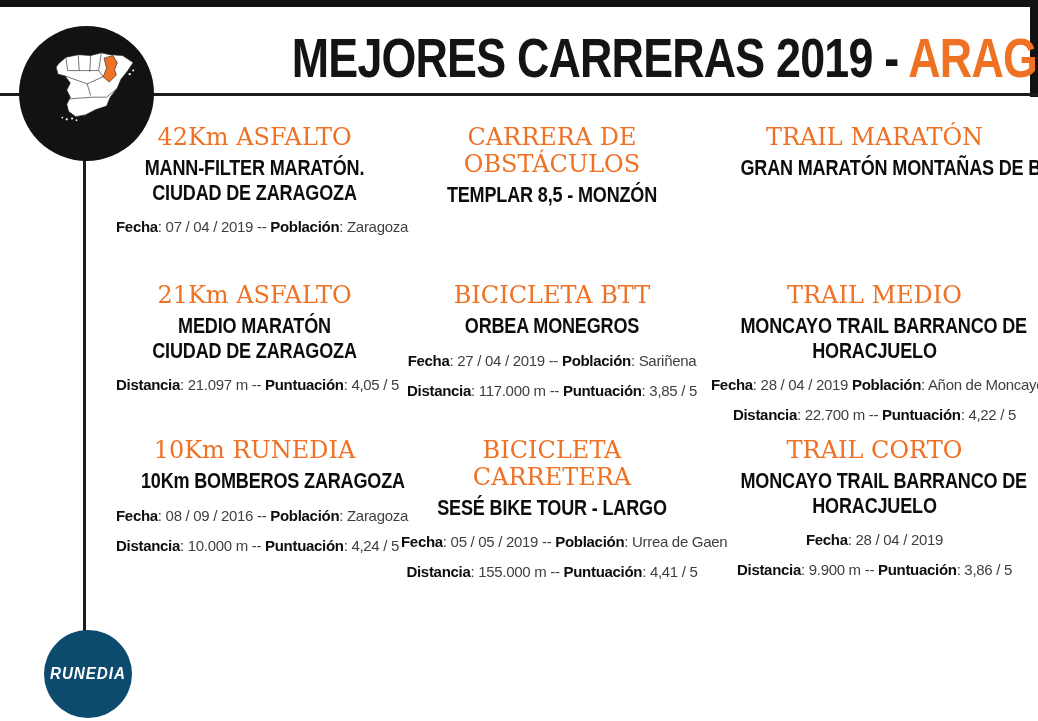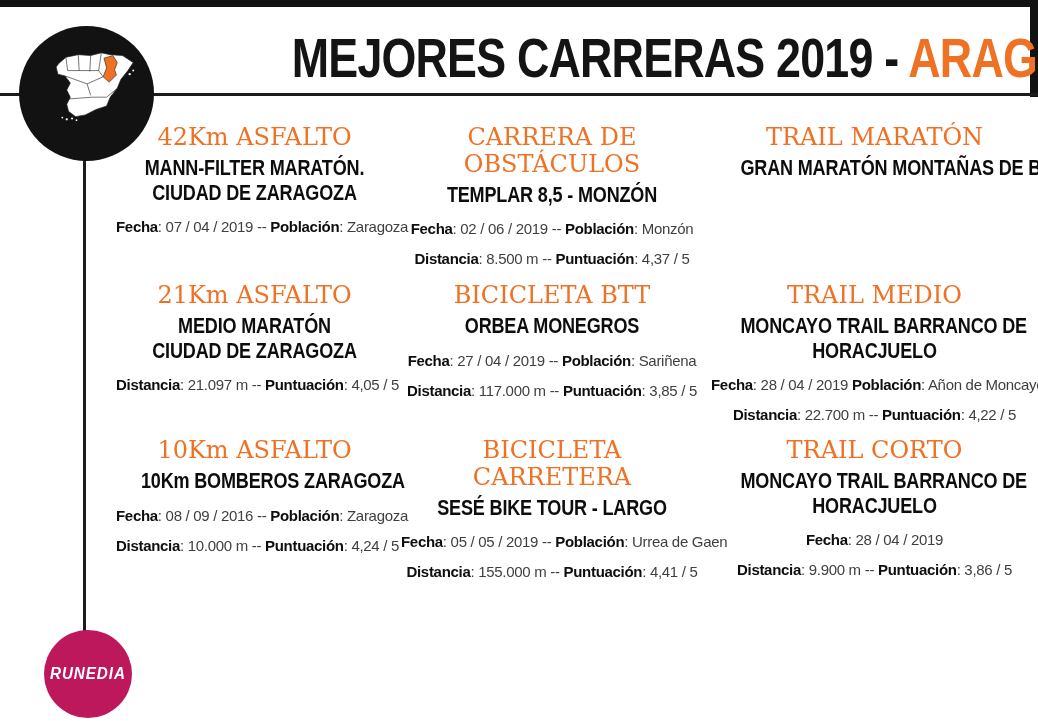--- a/index.html
+++ b/index.html
@@ -34,21 +34,21 @@
                    color:var(--accent); font-size:24px; line-height:1.12; margin-bottom:5px; }
   .race-title { font-weight:700; color:#0d0d0d; font-size:22px; line-height:1.12;
                 letter-spacing:-0.2px; margin-bottom:4px; white-space:nowrap;
                 transform:scaleX(0.82); transform-origin:50% 0; }
   .detail-line { font-size:15px; letter-spacing:-0.3px; color:var(--gray);
                  margin-top:13px; white-space:nowrap; }
   .detail-line .lbl { font-weight:700; color:#0e0e0e; }
 
   
   .logo-circle { position:absolute; left:44px; top:630px; width:88px; height:88px;
-                 border-radius:50%; background:#be185d; display:flex;
+                 border-radius:50%; background:#0c4a6e; display:flex;
                  align-items:center; justify-content:center; }
   .logo-text { color:#ffffff; font-style:italic; font-weight:700; font-size:16px;
                letter-spacing:1px; transform:scaleX(0.95); }
 </style>
 </head>
 <body>
 
 <div class="canvas">
 
   <div class="top-bar"></div>
@@ -86,24 +86,20 @@
     <h2 class="race-category">42Km ASFALTO</h2>
     <h3 class="race-title">MANN-FILTER MARATÓN.<br>CIUDAD DE ZARAGOZA</h3>
     <div class="race-details">
           <p class="detail-line"><span class="lbl">Fecha</span><span>: 07 / 04 / 2019 -- </span><span class="lbl">Población</span><span>: Zaragoza</span></p>
         </div>
   </div>
 
   <div class="race-card">
     <h2 class="race-category">CARRERA DE<br>OBSTÁCULOS</h2>
     <h3 class="race-title">TEMPLAR 8,5 - MONZÓN</h3>
-    <div class="race-details">
-          <p class="detail-line"><span class="lbl">Fecha</span><span>: 02 / 06 / 2019 -- </span><span class="lbl">Población</span><span>: Monzón</span></p>
-          <p class="detail-line"><span class="lbl">Distancia</span><span>: 8.500 m -- </span><span class="lbl">Puntuación</span><span>: 4,37 / 5</span></p>
-        </div>
   </div>
 
   <div class="race-card">
     <h2 class="race-category">TRAIL MARATÓN</h2>
     <h3 class="race-title">GRAN MARATÓN MONTAÑAS DE BENASQUE</h3>
   </div>
 
   <div class="race-card">
     <h2 class="race-category">21Km ASFALTO</h2>
     <h3 class="race-title">MEDIO MARATÓN<br>CIUDAD DE ZARAGOZA</h3>
@@ -124,21 +120,21 @@
   <div class="race-card">
     <h2 class="race-category">TRAIL MEDIO</h2>
     <h3 class="race-title">MONCAYO TRAIL BARRANCO DE<br>HORACJUELO</h3>
     <div class="race-details">
           <p class="detail-line"><span class="lbl">Fecha</span><span>: 28 / 04 / 2019 </span><span class="lbl">Población</span><span>: Añon de Moncayo</span></p>
           <p class="detail-line"><span class="lbl">Distancia</span><span>: 22.700 m -- </span><span class="lbl">Puntuación</span><span>: 4,22 / 5</span></p>
         </div>
   </div>
 
   <div class="race-card">
-    <h2 class="race-category">10Km ASFALTO</h2>
+    <h2 class="race-category">10Km RUNEDIA</h2>
     <h3 class="race-title">10Km BOMBEROS ZARAGOZA</h3>
     <div class="race-details">
           <p class="detail-line"><span class="lbl">Fecha</span><span>: 08 / 09 / 2016 -- </span><span class="lbl">Población</span><span>: Zaragoza</span></p>
           <p class="detail-line"><span class="lbl">Distancia</span><span>: 10.000 m -- </span><span class="lbl">Puntuación</span><span>: 4,24 / 5</span></p>
         </div>
   </div>
 
   <div class="race-card">
     <h2 class="race-category">BICICLETA CARRETERA</h2>
     <h3 class="race-title">SESÉ BIKE TOUR - LARGO</h3>

